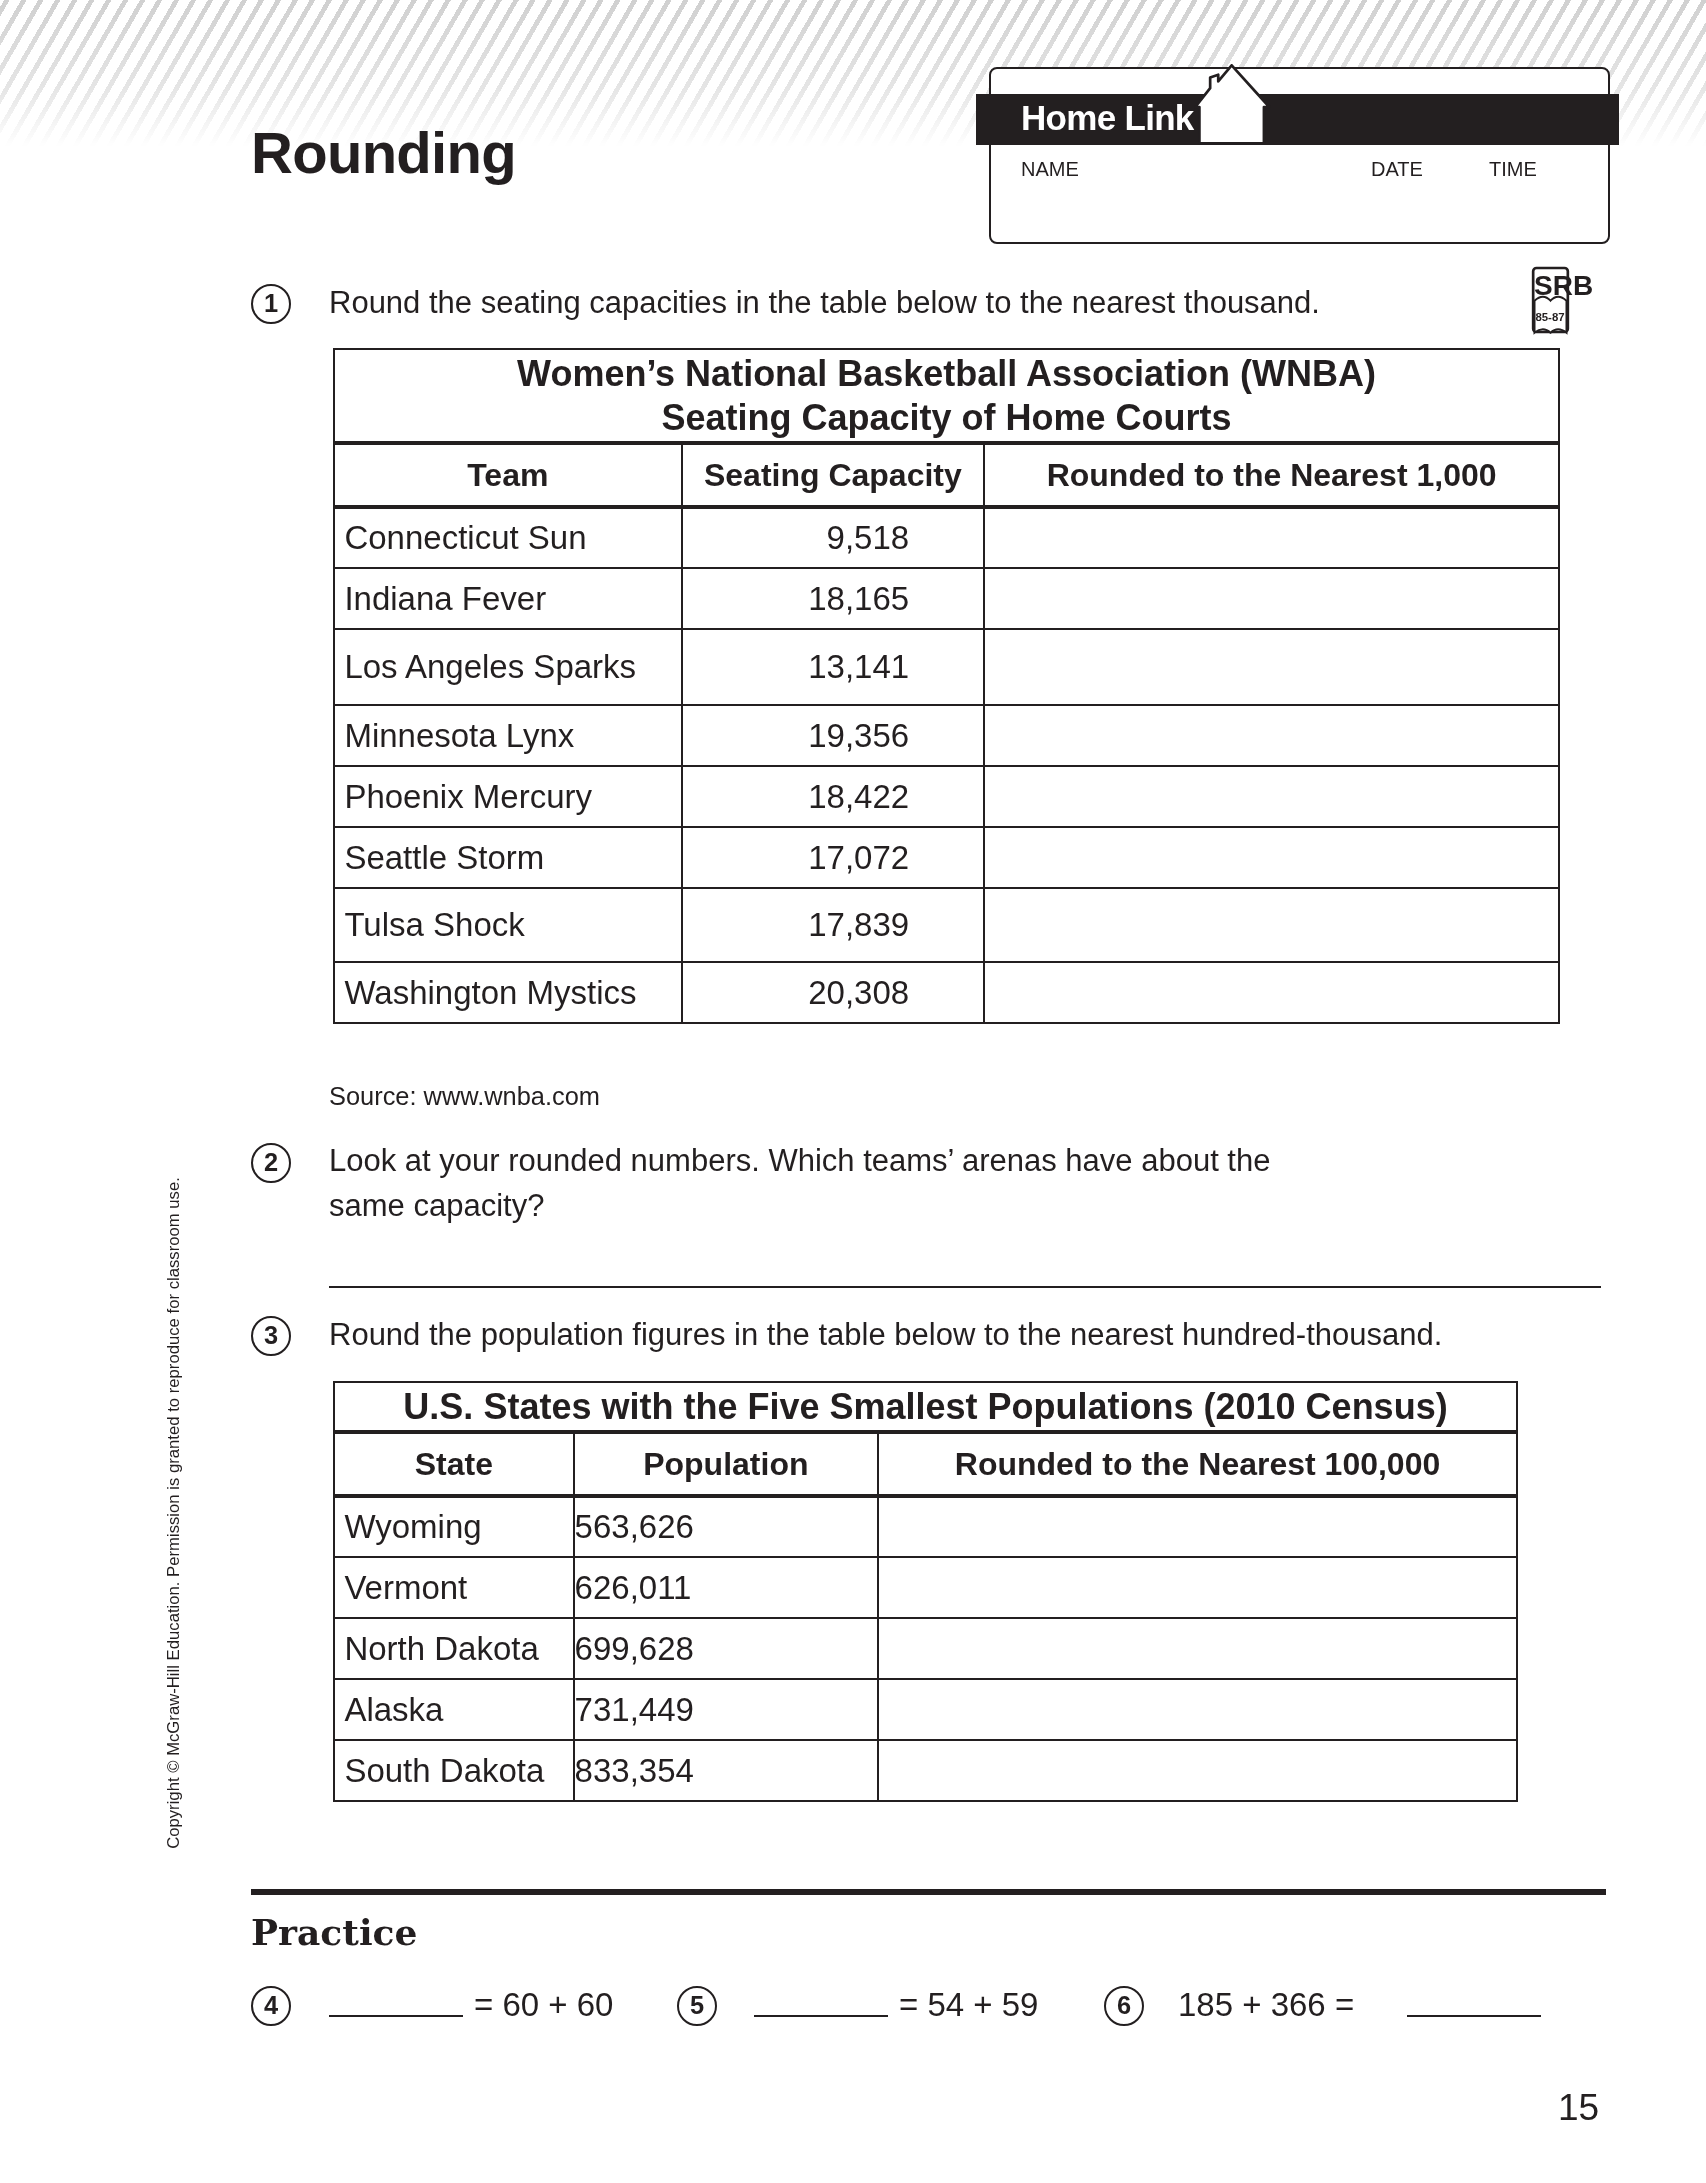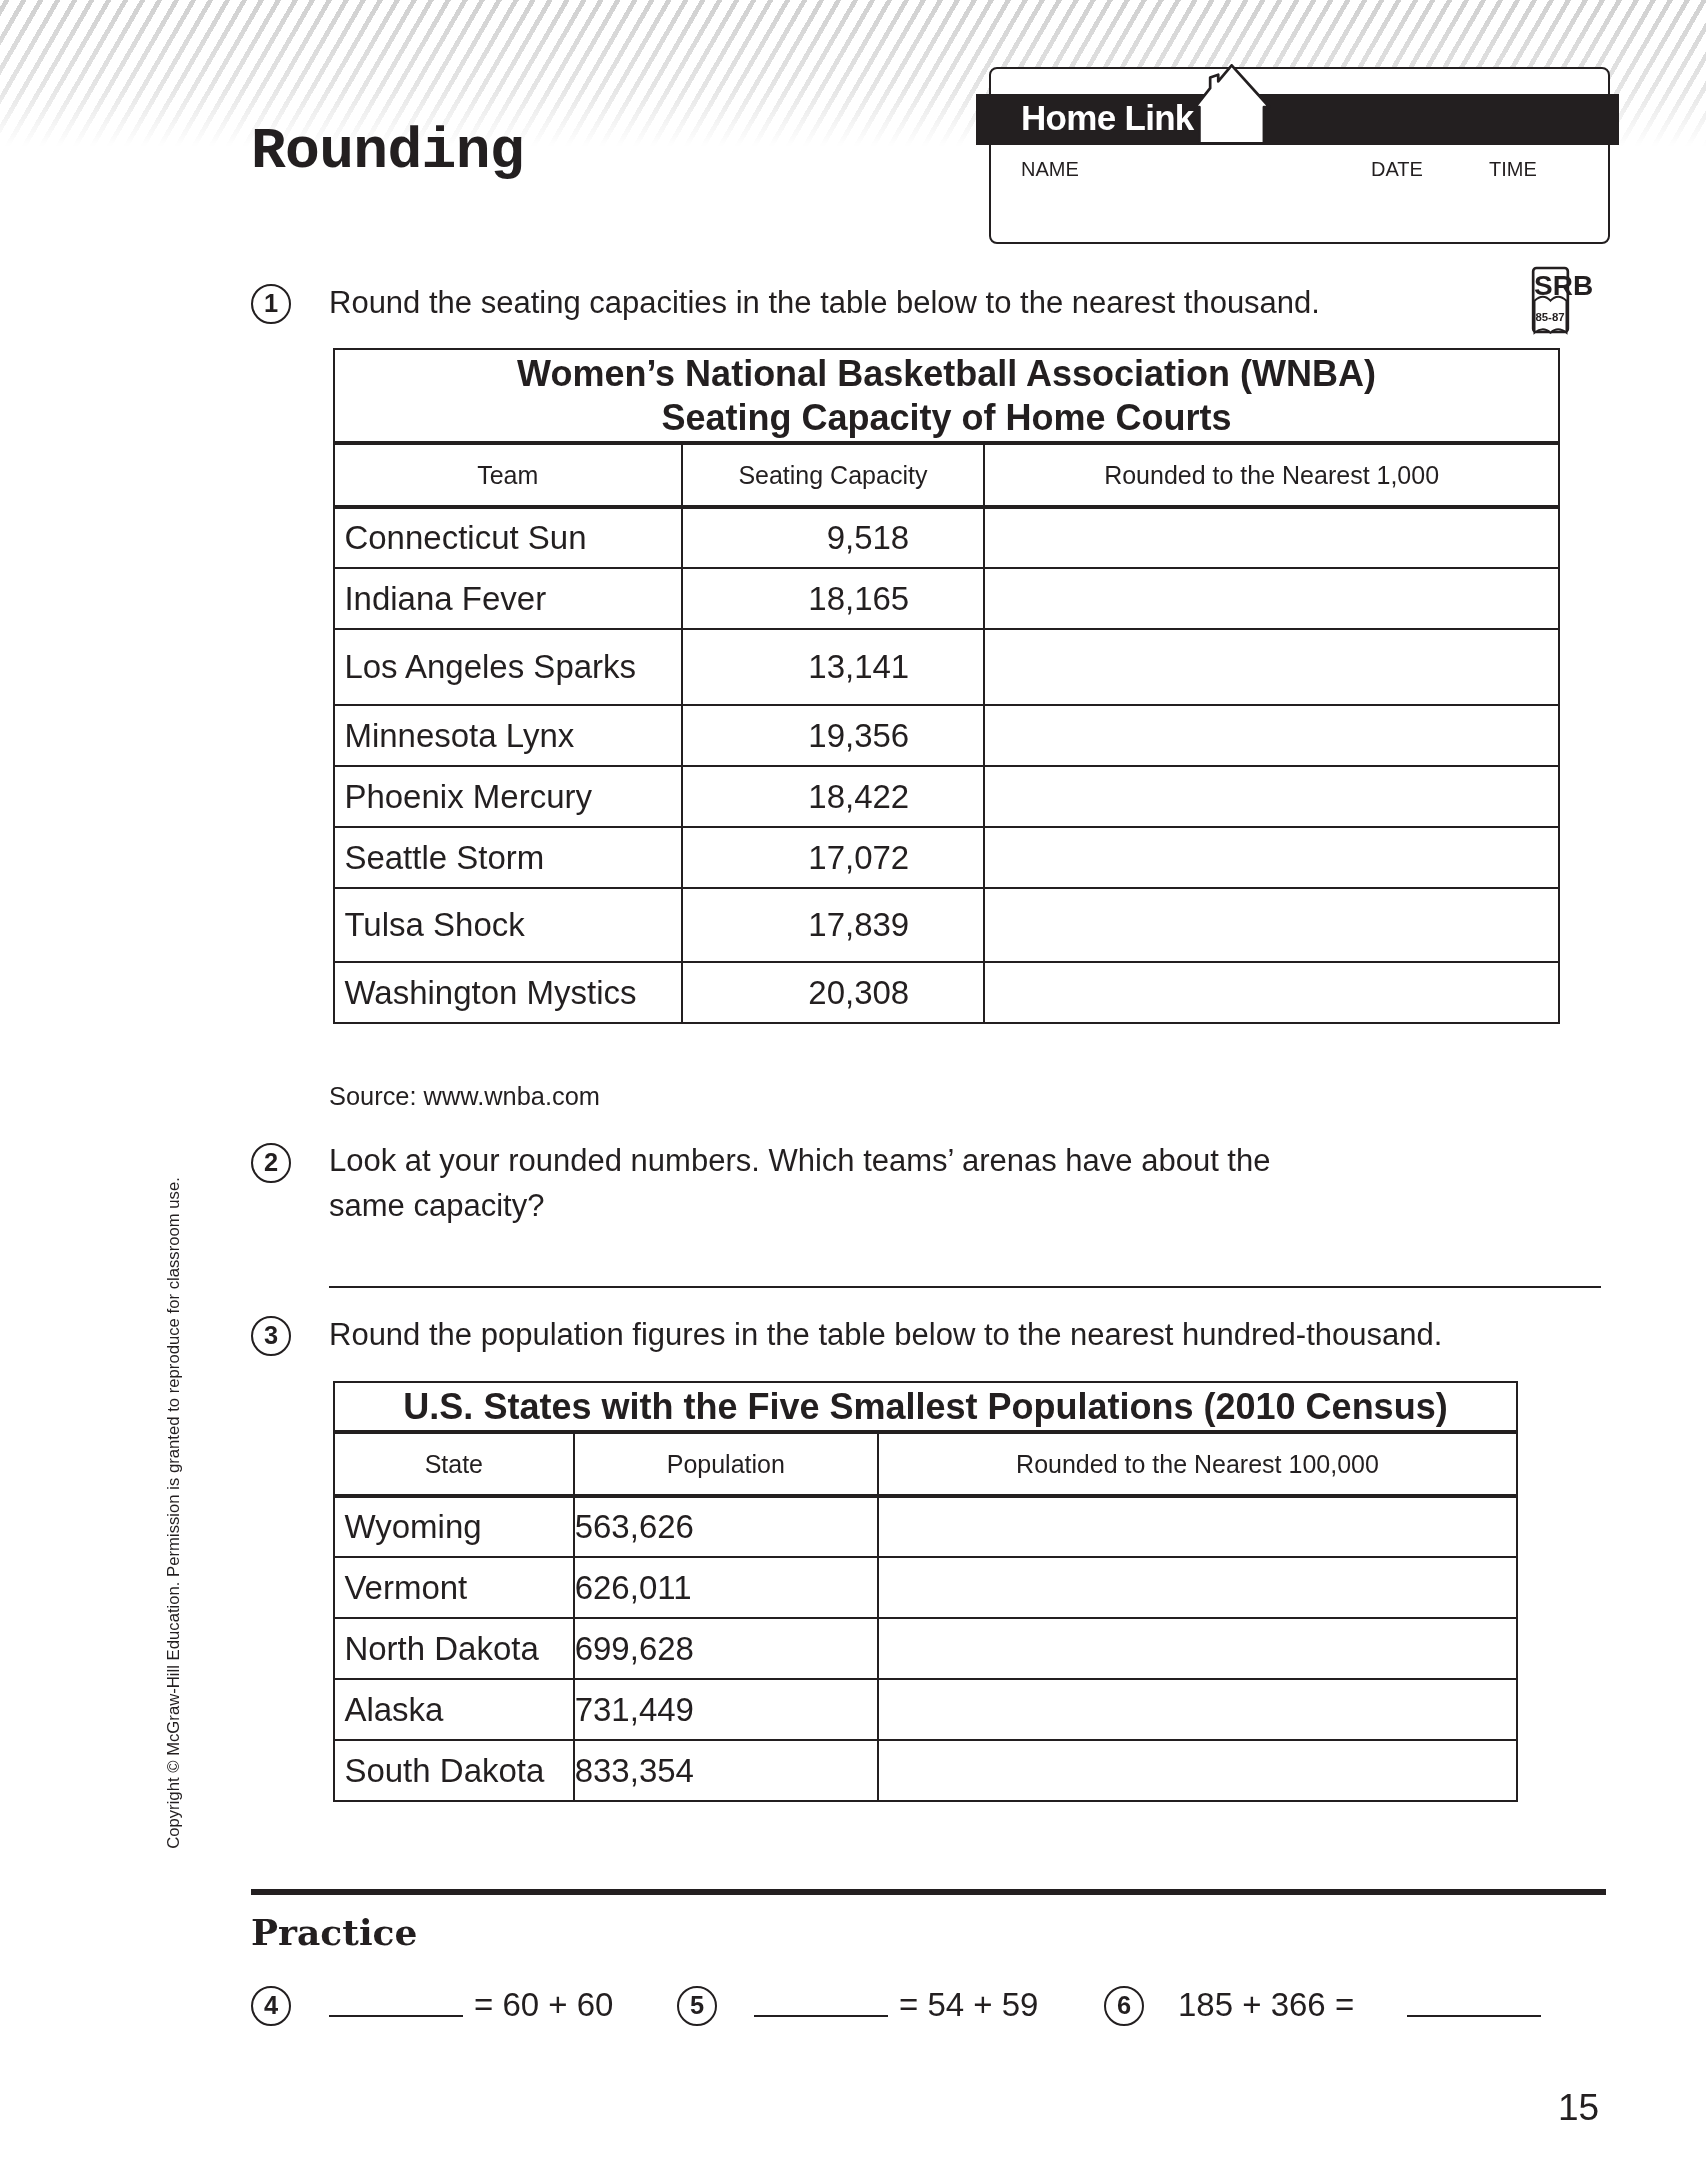--- a/index.html
+++ b/index.html
@@ -2,41 +2,41 @@
 <html style="font-size:10.7px"><head>
 <meta charset="utf-8">
 <style>
   html, body { margin:0; padding:0; }
   body { width:1707px; height:2183px; position:relative; background:#ffffff; overflow:hidden;
          font-family:"Liberation Sans", sans-serif; color:#231f20; }
   .stripes { position:absolute; left:0; top:0; width:1707px; height:147px;
     background: repeating-linear-gradient(-60deg, #d0d0d0 0px, #d0d0d0 4.7px, transparent 4.7px, transparent 14.7px);
     -webkit-mask-image: linear-gradient(to bottom, rgba(0,0,0,1) 0%, rgba(0,0,0,0.55) 60%, rgba(0,0,0,0) 100%);
     mask-image: linear-gradient(to bottom, rgba(0,0,0,1) 0%, rgba(0,0,0,0.55) 60%, rgba(0,0,0,0) 100%); }
-  .title { position:absolute; left:251px; top:119px; font-family:Liberation Mono, monospace; font-weight:bold;
+  .title { position:absolute; left:251px; top:119px; font-family:Liberation Sans, sans-serif; font-weight:bold;
     font-size:58px; letter-spacing:-0.7px; color:#231f20; }
   
   .hl-box { position:absolute; left:989px; top:67px; width:617px; height:173px; border:2px solid #231f20;
     border-radius:8px; background:#fff; }
   .hl-band { position:absolute; left:976px; top:94px; width:643px; height:51px; background:#231f20; }
   .hl-title { position:absolute; left:1021px; top:98px; color:#fff; font-weight:bold; font-size:35px;
     letter-spacing:-0.7px; }
   .hl-house { position:absolute; left:1190px; top:64px; }
   .hl-label { position:absolute; top:158px; font-size:20px; color:#231f20; }
   
   .num { position:absolute; width:40px; height:40px; border:2.7px solid #231f20; border-radius:50%;
     box-sizing:border-box; font-weight:bold; font-size:25.4px; text-align:center; line-height:35px; color:#231f20; }
   .q { position:absolute; font-size:31px; color:#231f20; }
   
   .srb { position:absolute; left:1531px; top:266px; }
   
   table.t { position:absolute; border-collapse:collapse; font-size:33px; color:#231f20; }
   table.t td, table.t th { border:2px solid #231f20; padding:0; }
   table.t .cap { font-weight:bold; text-align:center; font-size:36px; line-height:44px; }
-  table.t th { font-weight:normal; font-size:25px;text-align:center; }
+  table.t th { font-weight:bold; font-size:32px;text-align:center; }
   .thick-b { border-bottom-width:4px !important; }
   .tname { padding-left:9.4px !important; text-align:left; }
   .tval { text-align:right; padding-right:74px !important; }
   .tval2 { }
   .source { position:absolute; left:329px; top:1082px; font-size:25.4px; }
   .ans-line { position:absolute; height:2px; background:#231f20; }
   .rule { position:absolute; left:251px; top:1889px; width:1355px; height:6px; background:#231f20; }
   .practice { position:absolute; left:251px; top:1911px; font-family:"DejaVu Serif", serif; font-weight:bold;
     font-size:36px; color:#231f20; }
   .eq { position:absolute; font-size:33px; color:#231f20; }

